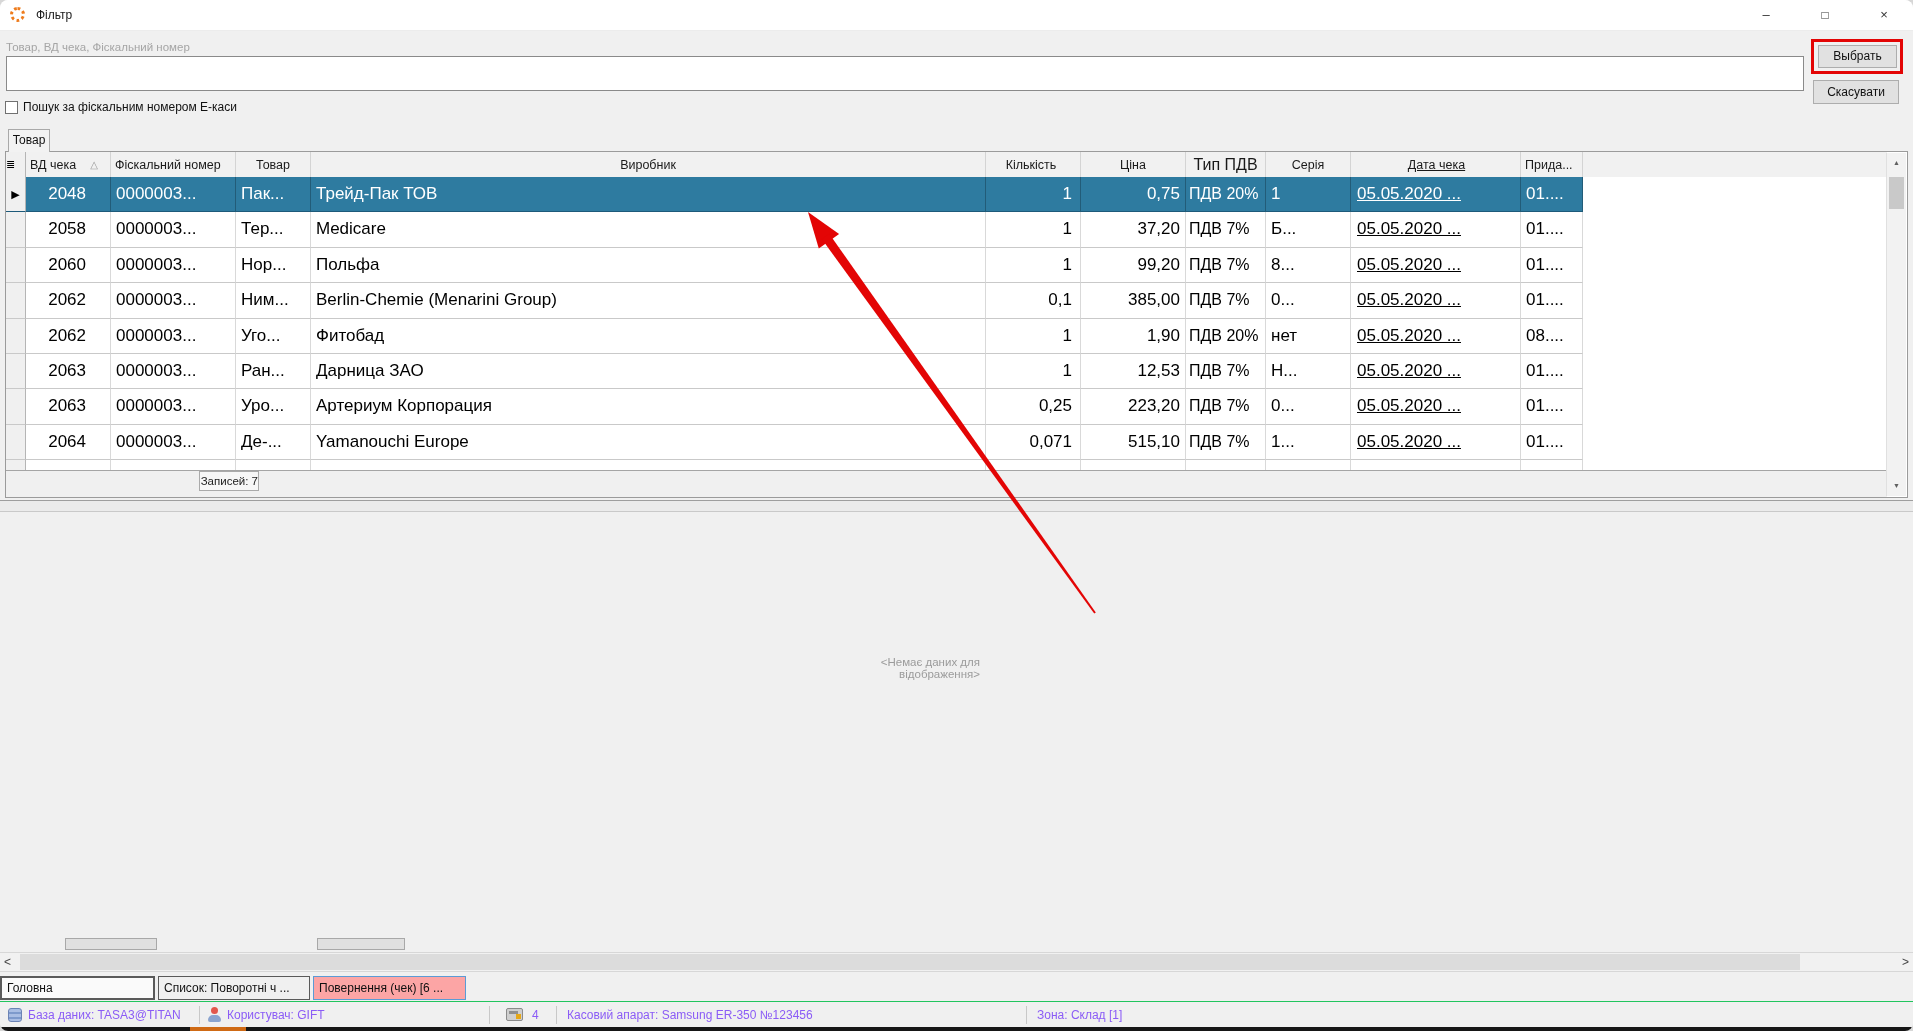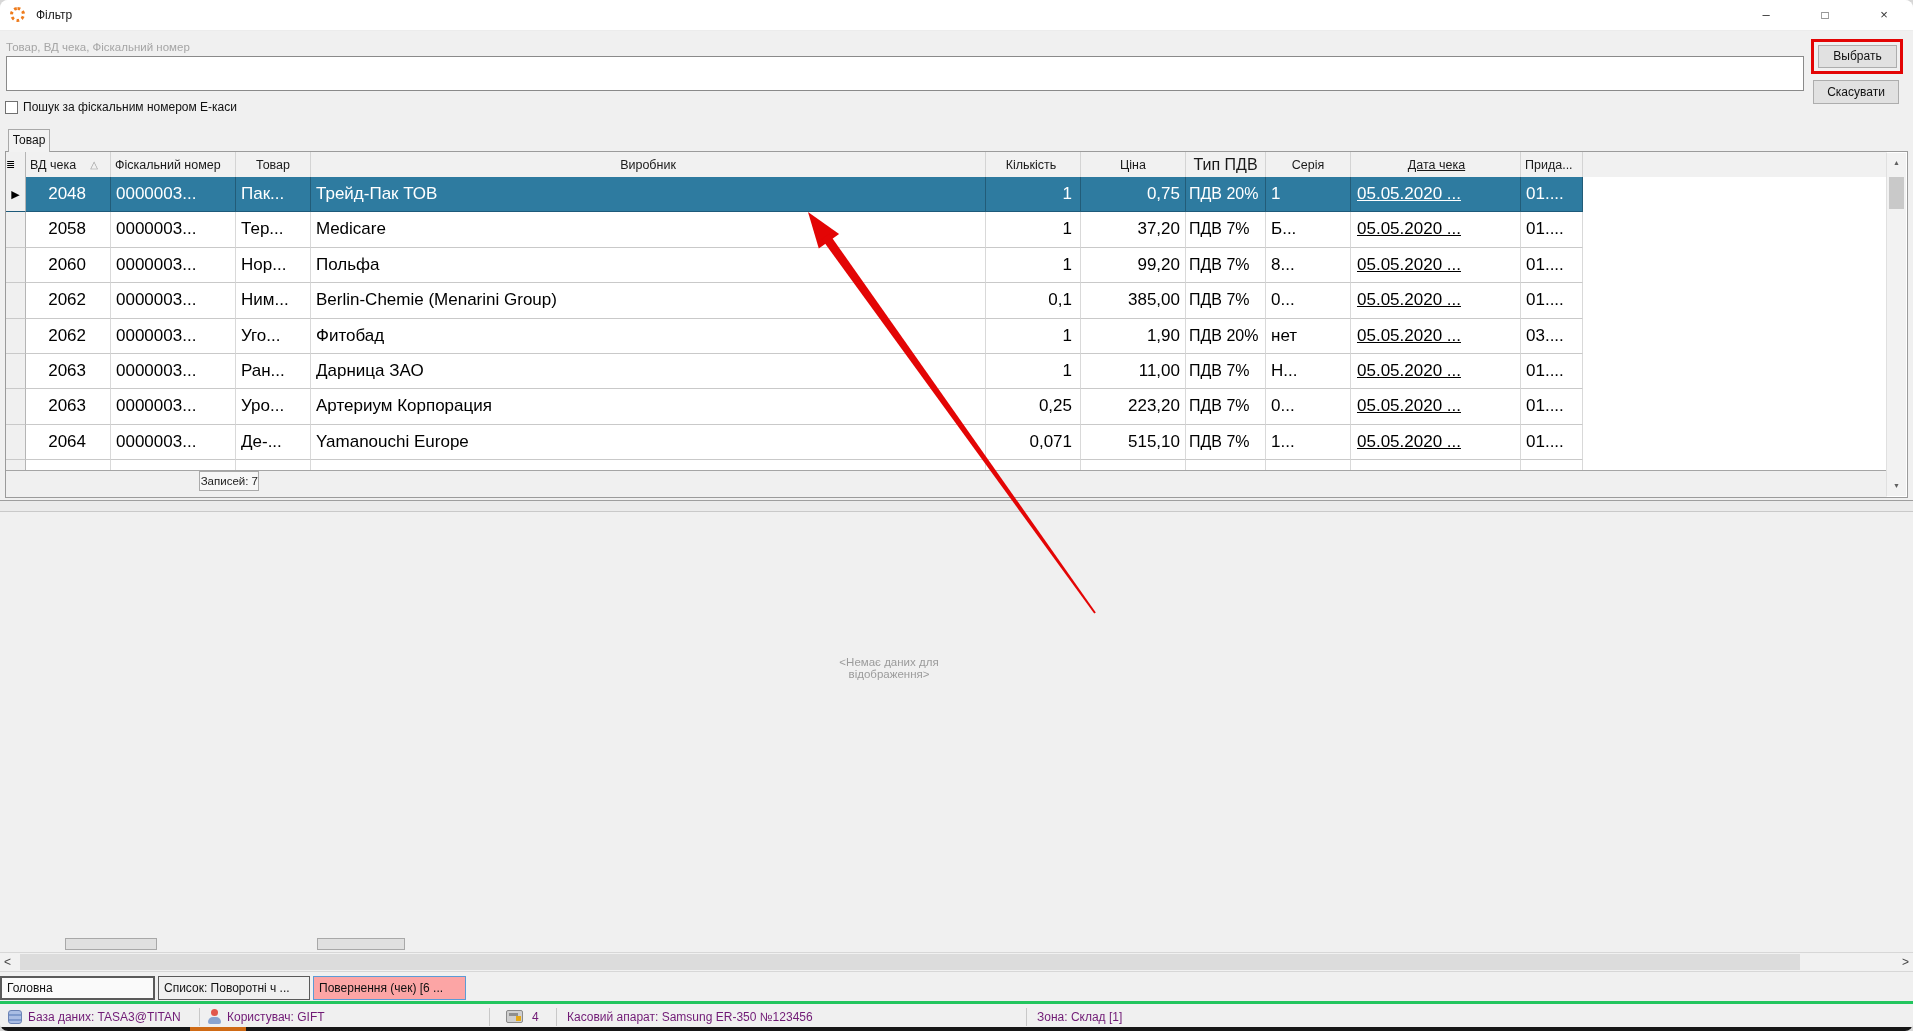--- a/index.html
+++ b/index.html
@@ -51,36 +51,36 @@
   .grid-row.selected .ci{background:#f0f0f0;color:#000;border-right:1px solid #b5b5b5;}
   .grid-footer{position:absolute;left:0;top:318px;right:20px;height:27px;background:#f0f0f0;border-top:1px solid #a5a5a5;box-sizing:border-box;}
   .records-box{position:absolute;left:193px;top:0;width:60px;height:20px;background:#f7f7f7;border:1px solid #aaa;box-sizing:border-box;font-size:11.5px;text-align:right;line-height:18px;color:#222;}
   .vscroll{position:absolute;right:1px;top:1px;width:20px;bottom:1px;background:#f2f2f2;border-left:1px solid #e0e0e0;box-sizing:border-box;}
   .vs-btn{position:absolute;left:0;width:100%;height:20px;text-align:center;font-size:7px;color:#606060;line-height:20px;}
   .vs-up{top:0;} .vs-down{bottom:0;}
   .vs-thumb{position:absolute;left:2px;top:24px;width:15px;height:32px;background:#c9c9c9;}
 
   
   .pane-strip{position:absolute;left:0;top:500px;width:1913px;height:12px;background:#ebebeb;border-top:1px solid #9e9e9e;border-bottom:1px solid #c9c9c9;box-sizing:border-box;}
-  .empty-msg{position:absolute;left:798px;top:656px;width:182px;text-align:center;font-size:11.5px;color:#9b9b9b;}
+  .empty-msg{position:absolute;left:798px;top:656px;width:182px;text-align:right;font-size:11.5px;color:#9b9b9b;}
 
   
   .dock-rect{position:absolute;top:938px;height:12px;background:#e0e0e0;border:1px solid #a8a8a8;box-sizing:border-box;}
   .dock-a{left:65px;width:92px;} .dock-b{left:317px;width:88px;}
   .hscroll{position:absolute;left:0;top:952px;width:1913px;height:20px;background:#f1f1f1;border-top:1px solid #d7d7d7;border-bottom:1px solid #d7d7d7;box-sizing:border-box;}
   .hs-left{position:absolute;left:4px;top:1px;font-size:12px;color:#444;line-height:17px;}
   .hs-right{position:absolute;right:4px;top:1px;font-size:12px;color:#444;line-height:17px;}
   .hs-thumb{position:absolute;left:20px;top:1px;width:1780px;height:16px;background:#dcdcdc;}
   .taskbtn{position:absolute;top:976px;height:24px;box-sizing:border-box;font-size:12px;line-height:20px;padding:0 5px;overflow:hidden;white-space:nowrap;}
   .tb-home{left:0px;width:155px;background:#fafafa;border:2px solid #5a5a5a;}
   .tb-list{left:158px;width:152px;background:#f0f0f0;border:1px solid #5a5a5a;line-height:22px;}
   .tb-active{left:313px;width:153px;background:#fca5a5;border:1px solid #5b9bd5;line-height:22px;}
 
   
-  .statusbar{position:absolute;left:0;top:1001px;width:1913px;height:26px;background:#f0f0f0;border-top:3px solid #22c55e;box-sizing:border-box;font-size:12px;color:#701a75;}
+  .statusbar{position:absolute;left:0;top:1001px;width:1913px;height:26px;background:#f0f0f0;border-top:1px solid #22c55e;box-sizing:border-box;font-size:12px;color:#8b5cf6;}
   .sb-text{position:absolute;top:6px;white-space:nowrap;}
   .sb-sep{position:absolute;top:4px;width:1px;height:18px;background:#c8c8c8;}
   .db-icon{position:absolute;left:8px;top:6px;width:14px;height:14px;border-radius:3px;background:repeating-linear-gradient(180deg,#a9bde4 0 3px,#7d99cc 3px 5px);border:1px solid #6b83b5;box-sizing:border-box;}
   .user-icon{position:absolute;left:208px;top:5px;width:13px;height:16px;}
   .user-icon:before{content:"";position:absolute;left:3px;top:0;width:7px;height:7px;border-radius:50%;background:#e2574c;}
   .user-icon:after{content:"";position:absolute;left:0;top:8px;width:13px;height:7px;border-radius:5px 5px 2px 2px;background:#8aa4cf;}
   .reg-icon{position:absolute;left:506px;top:6px;width:17px;height:13px;background:#cfcfcf;border:1px solid #8a8a8a;border-radius:2px;box-sizing:border-box;}
   .reg-icon:before{content:"";position:absolute;left:2px;top:2px;width:9px;height:3px;background:#8f8f8f;}
   .reg-icon:after{content:"";position:absolute;right:1px;bottom:1px;width:5px;height:5px;background:#e6a817;}
   .bottom-edge{position:absolute;left:0;top:1027px;width:1913px;height:4px;background:#161616;}
@@ -190,31 +190,31 @@
     <div class="cell ci"></div>
     <div class="cell cvd">2062</div>
     <div class="cell cfi">0000003...</div>
     <div class="cell cto">Уго...</div>
     <div class="cell cma">Фитобад</div>
     <div class="cell cq">1</div>
     <div class="cell cp">1,90</div>
     <div class="cell cv">ПДВ 20%</div>
     <div class="cell cs">нет</div>
     <div class="cell cd">05.05.2020 ...</div>
-    <div class="cell cpr">03....</div>
+    <div class="cell cpr">08....</div>
   </div>
 
   <div class="grid-row">
     <div class="cell ci"></div>
     <div class="cell cvd">2063</div>
     <div class="cell cfi">0000003...</div>
     <div class="cell cto">Ран...</div>
     <div class="cell cma">Дарница ЗАО</div>
     <div class="cell cq">1</div>
-    <div class="cell cp">11,00</div>
+    <div class="cell cp">12,53</div>
     <div class="cell cv">ПДВ 7%</div>
     <div class="cell cs">Н...</div>
     <div class="cell cd">05.05.2020 ...</div>
     <div class="cell cpr">01....</div>
   </div>
 
   <div class="grid-row">
     <div class="cell ci"></div>
     <div class="cell cvd">2063</div>
     <div class="cell cfi">0000003...</div>

